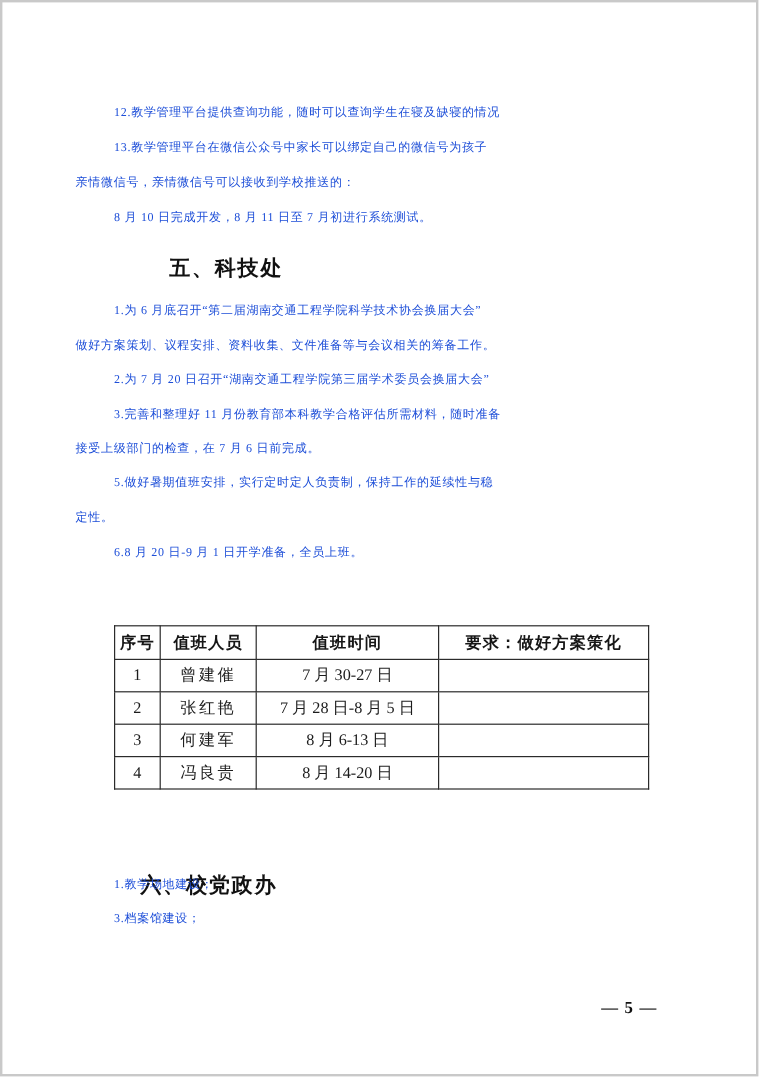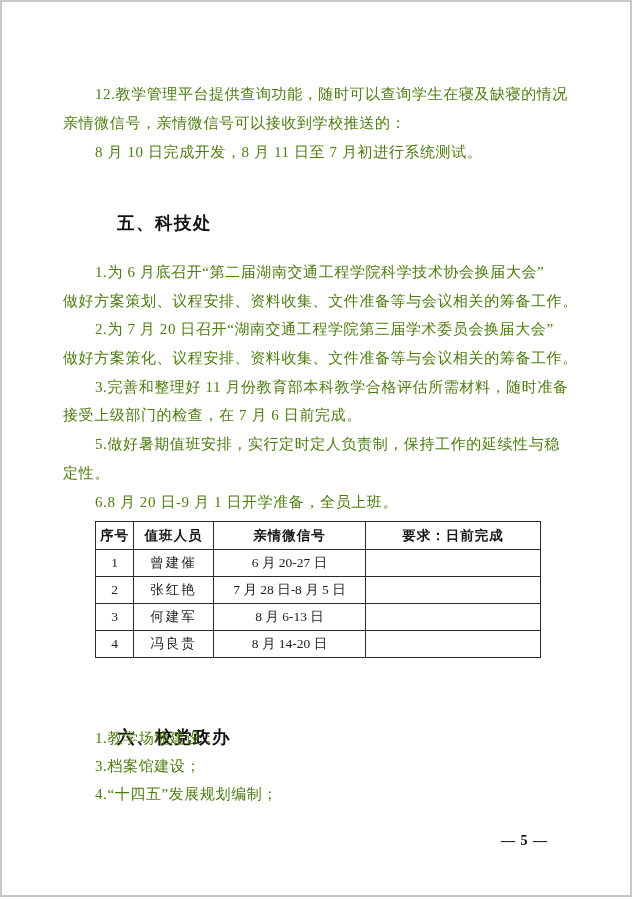--- a/index.html
+++ b/index.html
@@ -8,21 +8,21 @@
     background:#ffffff; overflow:hidden;
     font-family:"Liberation Serif","DejaVu Serif",serif;
     color:#1c1c1c;
   }
   .scan-frame {
     position:absolute; left:0; top:0; width:628px; height:893px;
     border:2px solid #c9c9c9; pointer-events:none;
   }
   .textblock {
     position:absolute; left:63px; width:512px;
-    font-size:15px; letter-spacing:0.6px; color:#4d7c0f;
+    font-size:10px; letter-spacing:0.6px; color:#1d4ed8;
   }
   .line { line-height:29px; height:29px; white-space:nowrap; }
   .lh287 .line { line-height:28.7px; height:28.7px; }
   .lh28 .line  { line-height:28px;   height:28px; }
   .indent { text-indent:32px; }
   .sec-heading {
     position:absolute; left:117px;
     font-family:"Liberation Sans","DejaVu Sans",sans-serif;
     font-weight:700; font-size:17.5px; letter-spacing:1.5px; color:#111;
     white-space:nowrap;
@@ -50,56 +50,56 @@
     letter-spacing:1px; color:#111;
   }
 </style>
 </head>
 <body>
 
 <div class="scan-frame"></div>
 
 <div class="textblock" style="top:80px;">
   <div class="line indent">12.教学管理平台提供查询功能，随时可以查询学生在寝及缺寝的情况</div>
+  <div class="line indent">13.教学管理平台在微信公众号中家长可以绑定自己的微信号为孩子</div>
   <div class="line">亲情微信号，亲情微信号可以接收到学校推送的：</div>
   <div class="line indent">8 月 10 日完成开发，8 月 11 日至 7 月初进行系统测试。</div>
 </div>
 
-<div class="sec-heading" style="top:211px;">五、科技处</div>
+<div class="sec-heading" style="top:211px;margin-left:24px;">五、科技处</div>
 
-<div class="textblock lh287" style="top:246px;margin-top:12px;">
+<div class="textblock lh287" style="top:246px;">
   <div class="line indent">1.为 6 月底召开“第二届湖南交通工程学院科学技术协会换届大会”</div>
   <div class="line">做好方案策划、议程安排、资料收集、文件准备等与会议相关的筹备工作。</div>
   <div class="line indent">2.为 7 月 20 日召开“湖南交通工程学院第三届学术委员会换届大会”</div>
-  <div class="line">做好方案策化、议程安排、资料收集、文件准备等与会议相关的筹备工作。</div>
   <div class="line indent">3.完善和整理好 11 月份教育部本科教学合格评估所需材料，随时准备</div>
   <div class="line">接受上级部门的检查，在 7 月 6 日前完成。</div>
   <div class="line indent">5.做好暑期值班安排，实行定时定人负责制，保持工作的延续性与稳</div>
   <div class="line">定性。</div>
   <div class="line indent">6.8 月 20 日-9 月 1 日开学准备，全员上班。</div>
 </div>
 
 <table class="duty">
   <colgroup>
       <col style="width:38px">
       <col style="width:80px">
       <col style="width:152px">
       <col style="width:175px">
     </colgroup>
   <tbody>
       <tr>
     <th>序号</th>
     <th>值班人员</th>
-    <th>亲情微信号</th>
-    <th>要求：日前完成</th>
+    <th>值班时间</th>
+    <th>要求：做好方案策化</th>
   </tr>
   <tr>
     <td>1</td>
     <td class="person">曾建催</td>
-    <td>6 月 20-27 日</td>
+    <td>7 月 30-27 日</td>
     <td></td>
   </tr>
   <tr>
     <td>2</td>
     <td class="person">张红艳</td>
     <td>7 月 28 日-8 月 5 日</td>
     <td></td>
   </tr>
   <tr>
     <td>3</td>
@@ -114,16 +114,15 @@
     <td></td>
   </tr>
 </tbody>
   </table>
 
 <div class="sec-heading" style="top:681px;margin-top:44px;">六、校党政办</div>
 
 <div class="textblock lh28" style="top:724px;">
   <div class="line indent">1.教学场地建设；</div>
   <div class="line indent">3.档案馆建设；</div>
-  <div class="line indent">4.“十四五”发展规划编制；</div>
 </div>
 
 <div class="page-number">— 5 —</div>
 
 </body></html>

